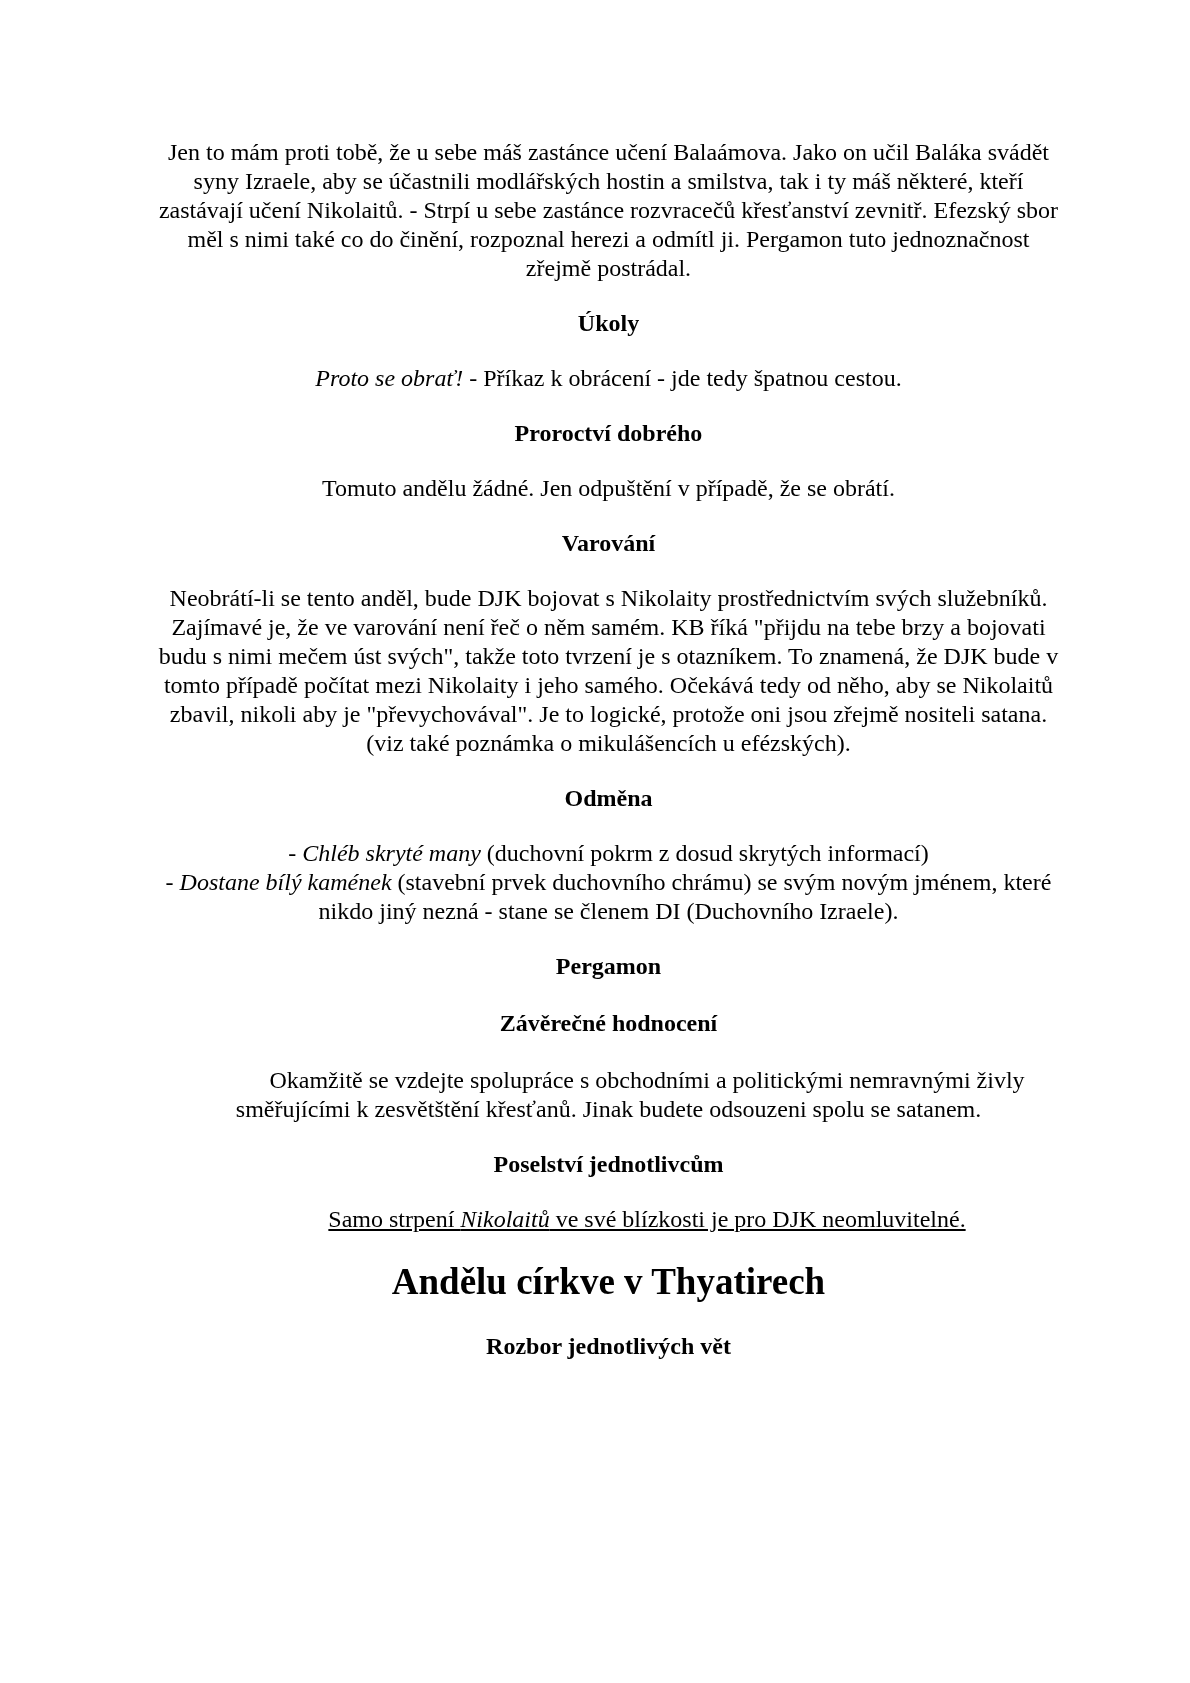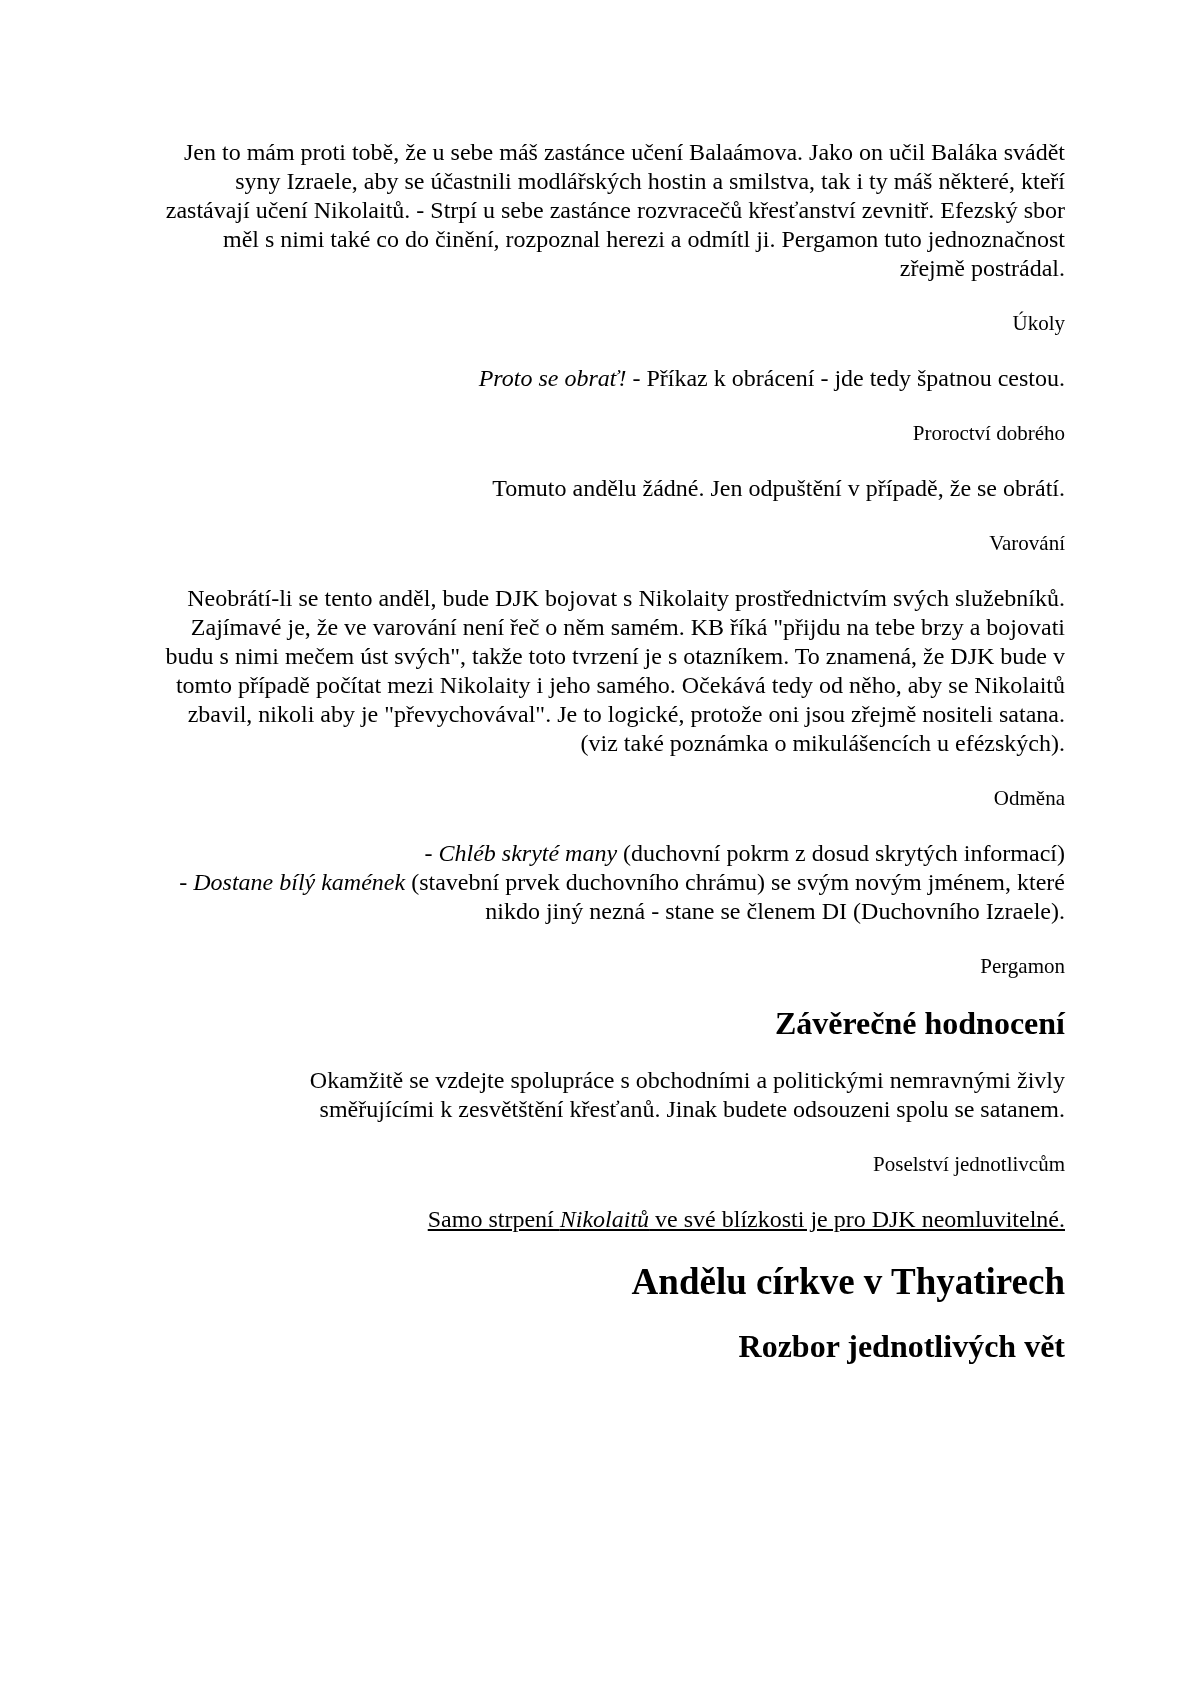--- a/index.html
+++ b/index.html
@@ -22,36 +22,36 @@
     position: absolute;
     top: 138px;
     left: 138px;
     width: 927px;
   }
   .blk {
     margin: 0 0 26px 14px;
     font-size: 24px;
     line-height: 29px;
     font-weight: normal;
-    text-align: right;
+    text-align: center;
   }
   h1.blk {
     font-size: 37px;
     line-height: 44px;
     font-weight: bold;
   }
   h2.blk {
-    font-size: 32px;
+    font-size: 24px;
     line-height: 33px;
     font-weight: bold;
   }
   h3.blk {
-    font-size: 21px;
+    font-size: 24px;
     line-height: 29px;
-    font-weight: normal;
+    font-weight: bold;
   }
   .i {
     font-style: italic;
   }
 </style>
 </head>
 <body>
 
 <div class="page">
   <div class="content">

